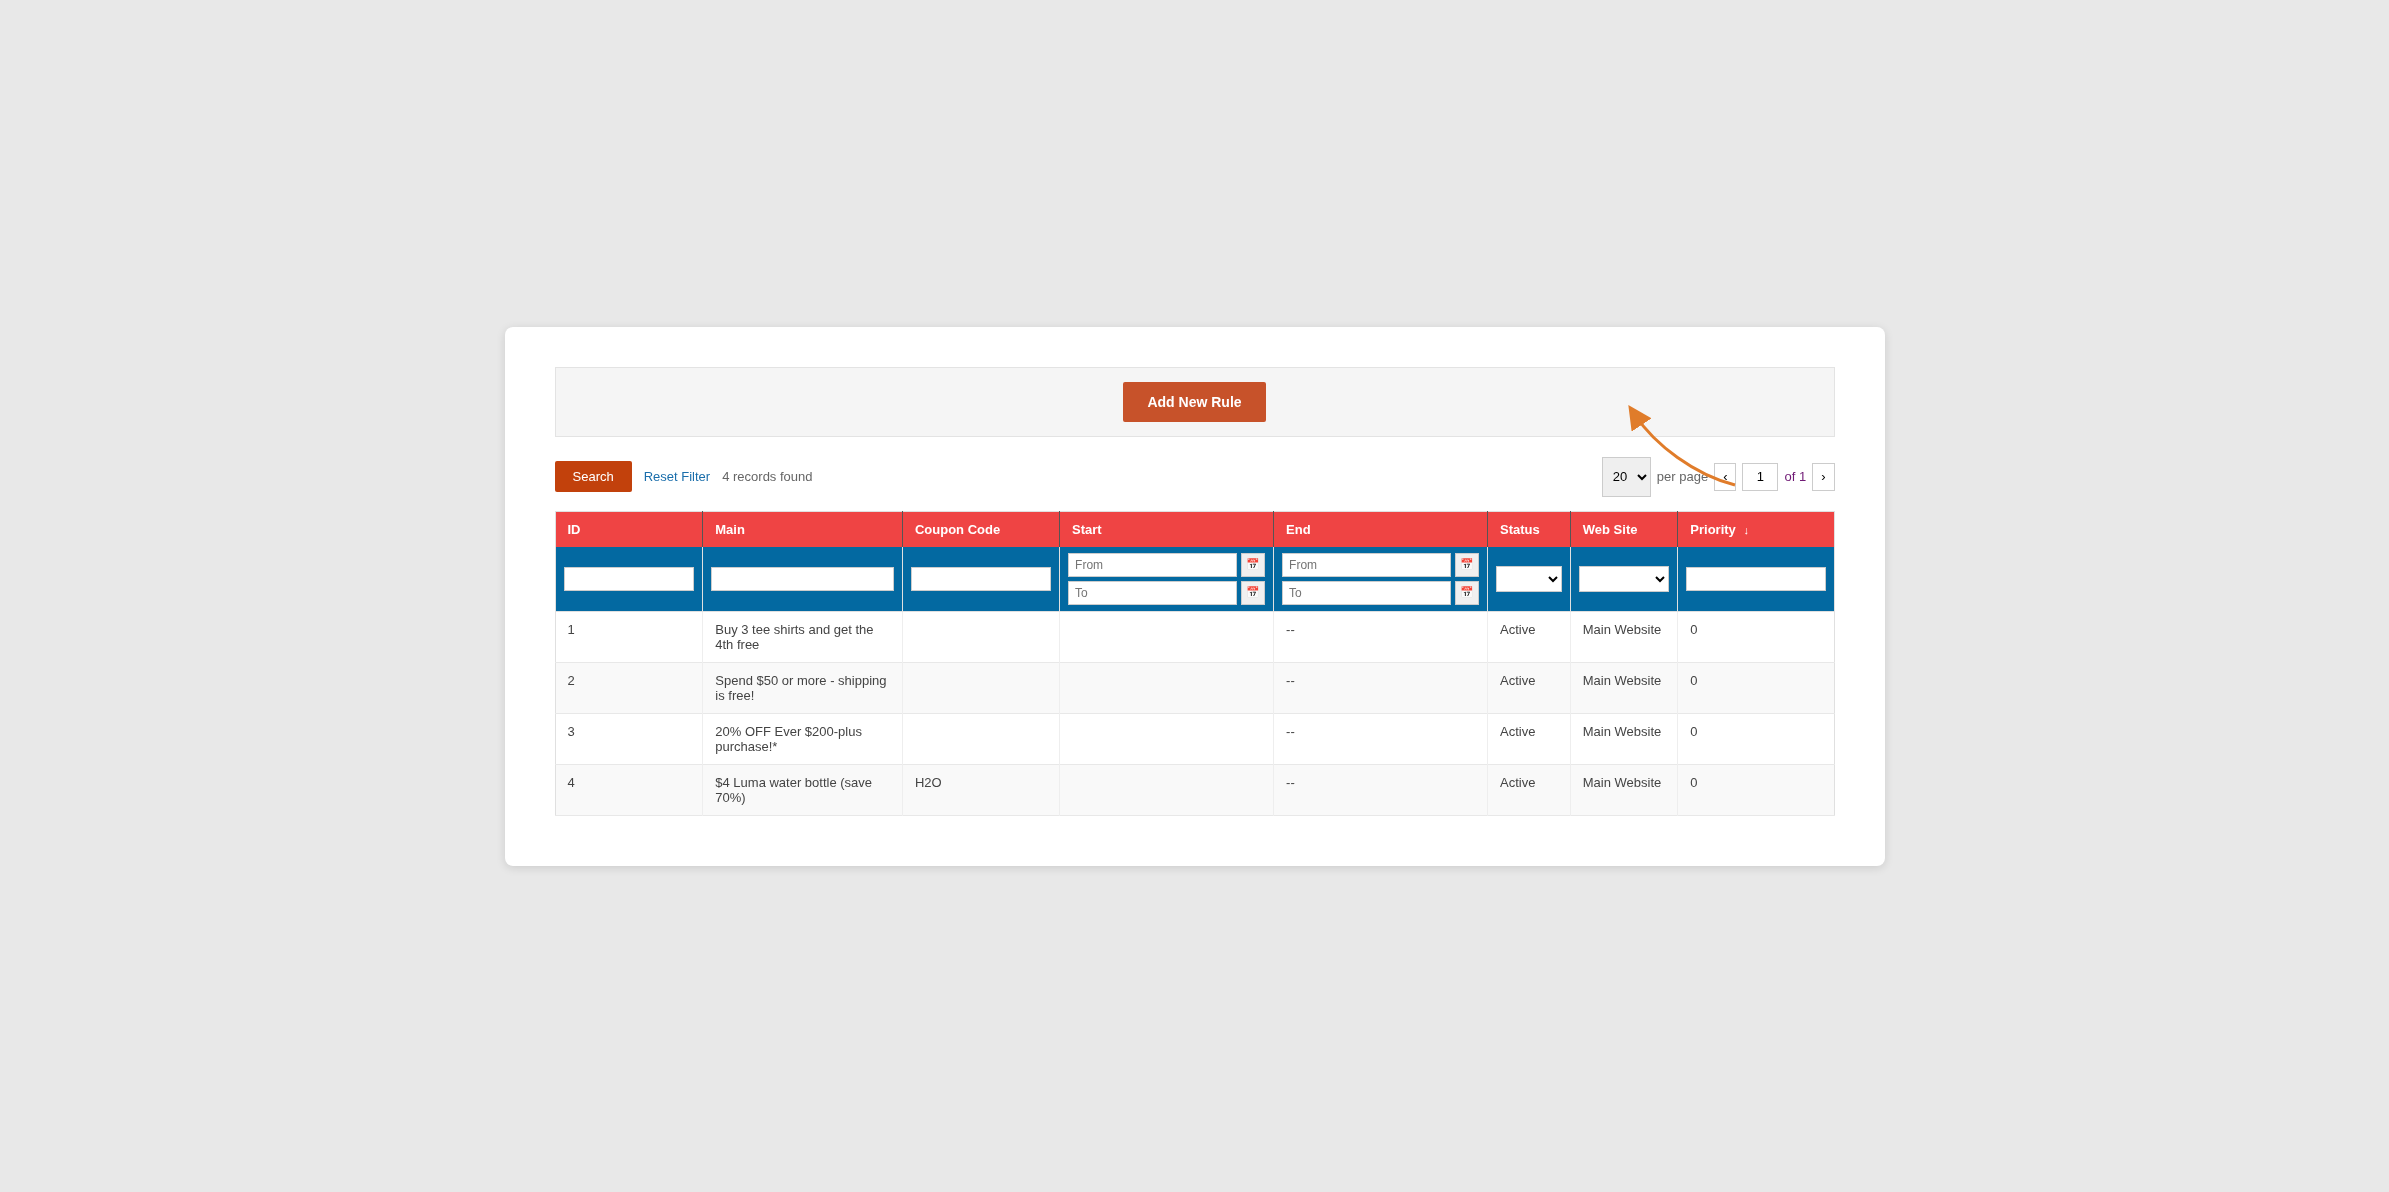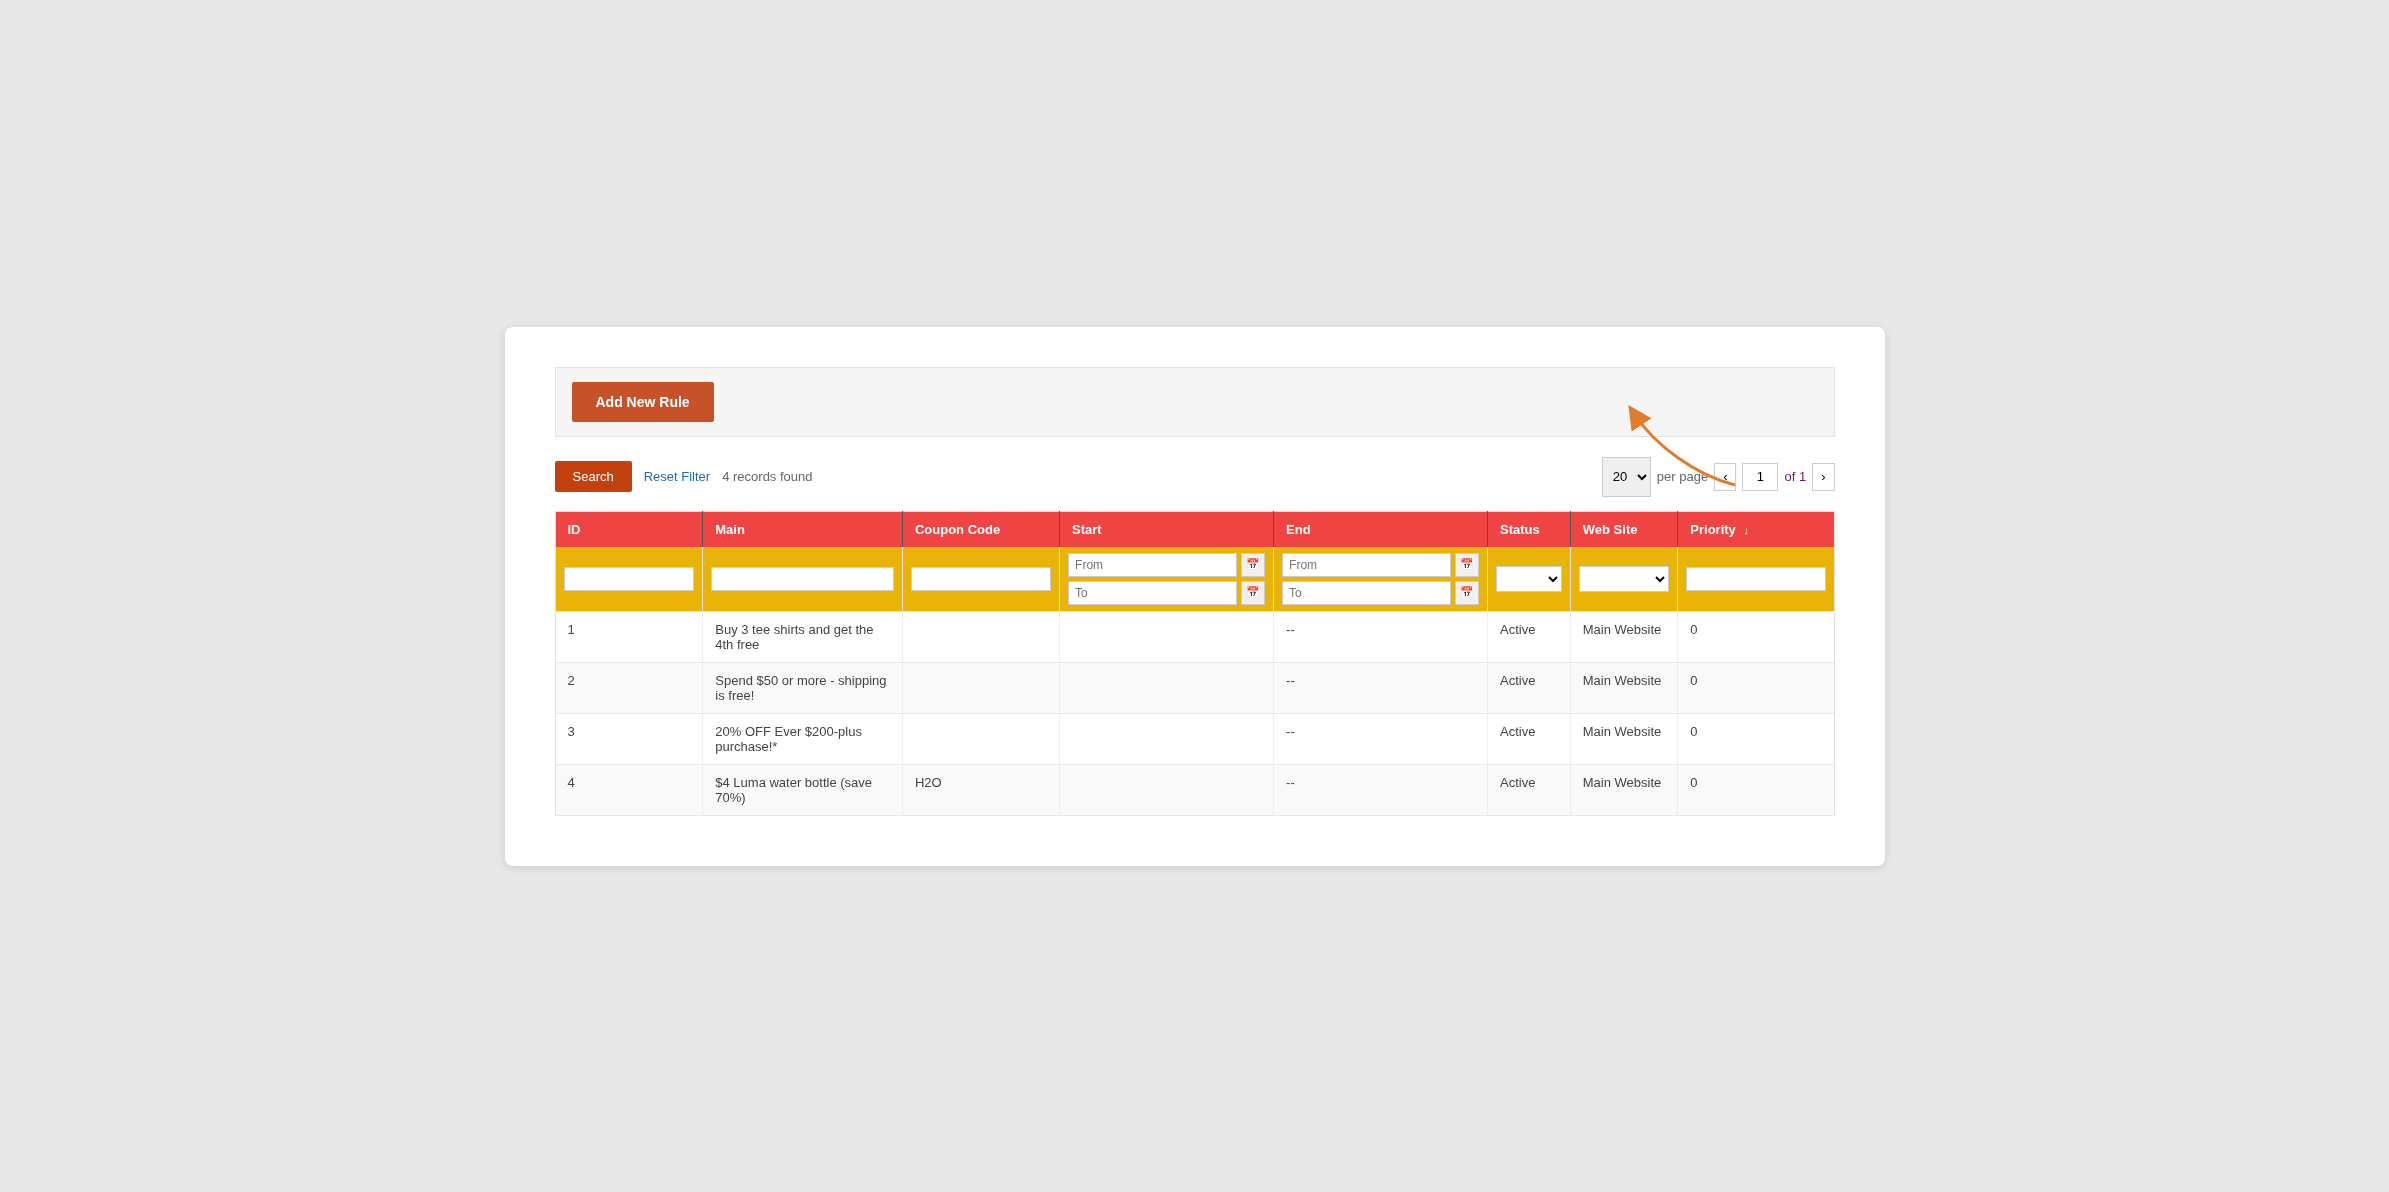--- a/index.html
+++ b/index.html
@@ -26,21 +26,21 @@
       font-size: 26px;
       font-weight: 300;
       color: #333;
       margin-bottom: 24px;
     }
     .toolbar-top {
       background: #f5f5f5;
       border: 1px solid #e3e3e3;
       padding: 14px 16px;
       display: flex;
-      justify-content: flex-start;
+      justify-content: center;
       align-items: center;
       margin-bottom: 0;
       position: relative;
     }
     .add-new-rule-btn {
       background: #c7522a;
       color: #fff;
       border: 2px solid #c7522a;
       padding: 10px 22px;
       font-size: 14px;
@@ -121,21 +121,21 @@
       background: #ef4444;
       color: #fff;
       font-weight: bold;
       font-size: 13px;
       padding: 10px 12px;
       text-align: left;
       border-right: 1px solid #555;
     }
     thead tr.header-row th:last-child { border-right: none; }
     thead tr.filter-row td {
-      background: #eab308;
+      background: #0369a1;
       padding: 6px 8px;
       border-right: 1px solid #e0e0e0;
       border-bottom: 1px solid #e0e0e0;
     }
     .filter-input {
       border: 1px solid #ccc;
       padding: 4px 6px;
       font-size: 12px;
       width: 100%;
       background: #fff;

